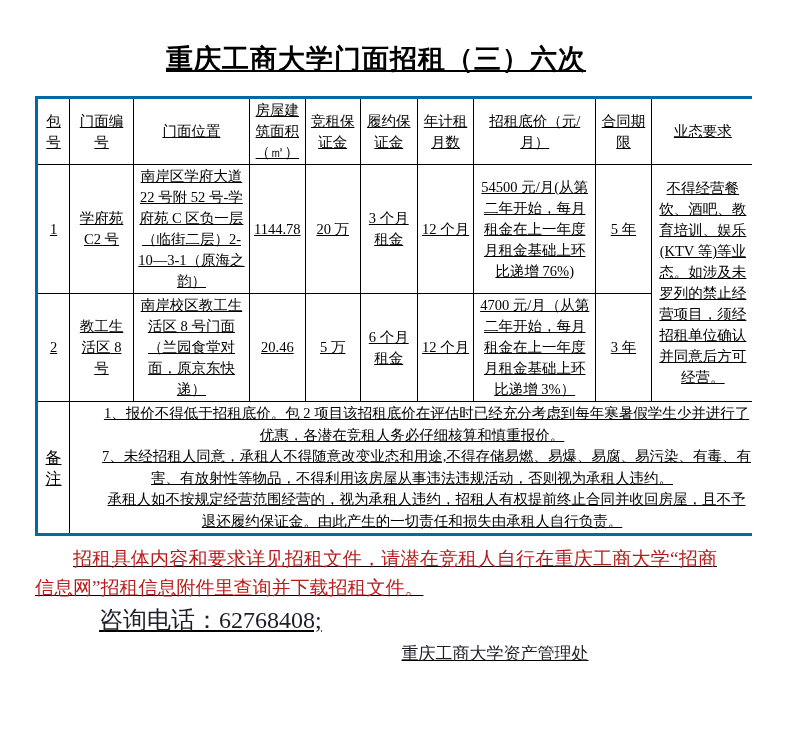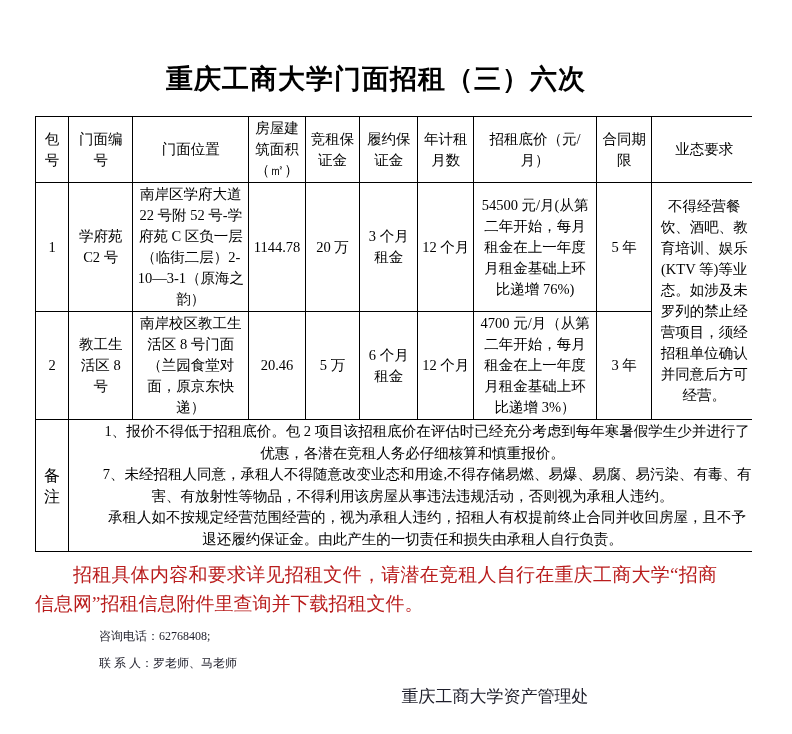--- a/index.html
+++ b/index.html
@@ -4,43 +4,44 @@
 <style>
   html, body { margin: 0; padding: 0; background: #ffffff; }
   .page {
     position: relative;
     width: 752px;
     height: 734px;
     background: #ffffff;
     font-family: "Liberation Serif", "DejaVu Serif", serif;
     color: #000;
     box-sizing: border-box;
-    padding: 56px 35px 0 35px;
+    padding: 36px 35px 0 35px;
     overflow: hidden;
+    text-decoration: underline;
   }
   .doc-title {
     font-size: 27px;
     font-weight: bold;
     text-align: center;
     letter-spacing: 1px;
     margin: 6px 0 20px 0;
     line-height: 34px;
   }
   .intro {
     font-size: 19px;
     line-height: 28px;
     text-indent: 2em;
     text-align: justify;
     margin: 0 0 7px 0;
   }
   table.rental {
     width: 722px;
     border-collapse: collapse;
     table-layout: fixed;
-    border: 1px solid #0369a1;
+    border: 3px solid #0369a1;
     font-size: 14.5px;
   }
   table.rental th, table.rental td {
     border: 1px solid #000;
     padding: 1px 3px;
     text-align: center;
     vertical-align: middle;
     font-weight: normal;
     line-height: 21px;
     overflow: hidden;
@@ -70,21 +71,21 @@
   }
   .notice {
     font-size: 19px;
     line-height: 29px;
     text-indent: 2em;
     text-align: justify;
     margin: 8px 0 5px 0;
     color: #b91c1c;
   }
   .info-line {
-    font-size: 12px;
+    font-size: 24px;
     line-height: 27px;
     padding-left: 64px;
     color: #1e1e2a;
   }
   .signature-block {
     width: 250px;
     margin: 6px 0 0 335px;
     text-align: center;
     font-size: 17px;
     line-height: 28px;
@@ -160,22 +161,19 @@
         </td>
       </tr>
     </tbody>
   </table>
 
   <p class="notice">招租具体内容和要求详见招租文件，请潜在竞租人自行在重庆工商大学“招商信息网”招租信息附件里查询并下载招租文件。</p>
 
   <div class="info-line">
     <span>咨询电话：</span><span>62768408;</span>
   </div>
-  <div class="info-line">
-    <span>联 系 人：</span><span>罗老师、马老师</span>
-  </div>
 
   <div class="signature-block">
     <div>重庆工商大学资产管理处</div>
 
   </div>
 
 </div>
 
 </body></html>

